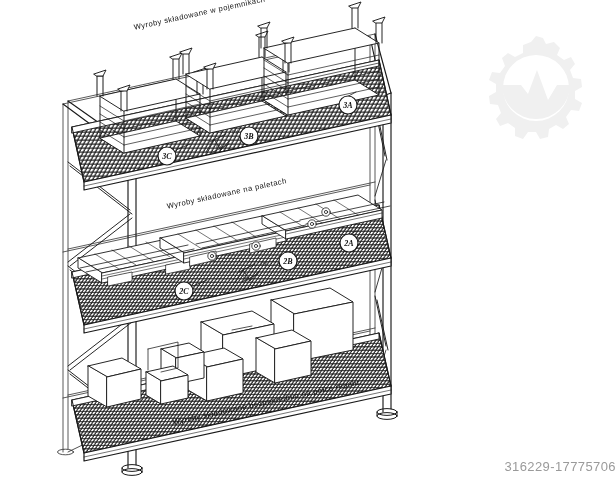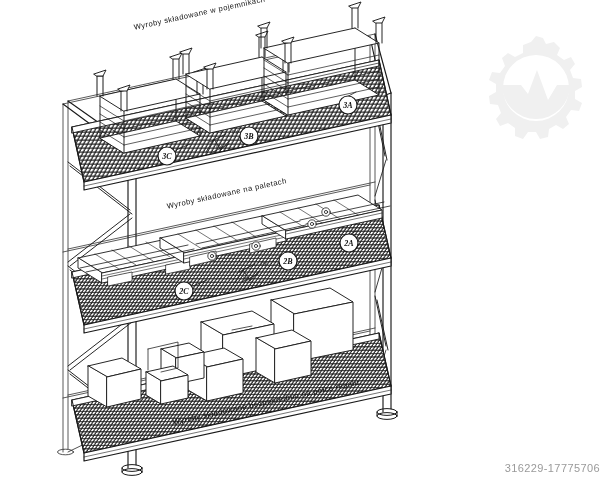--- a/index.html
+++ b/index.html
@@ -4,21 +4,21 @@
 <style>
   html,body{margin:0;padding:0;background:#ffffff;}
   body{width:616px;height:480px;overflow:hidden;
        font-family:"Liberation Sans",sans-serif;}
   #stage{position:relative;width:616px;height:480px;background:#ffffff;}
   #stage svg{position:absolute;left:0;top:0;}
   .lbl{position:absolute;white-space:nowrap;color:#111;
        font-family:"Liberation Sans",sans-serif;}
   .slant{font-size:7.6px;letter-spacing:.45px;font-weight:500;}
   .tiny{font-size:5.6px;font-style:italic;color:#333;}
-  #idcode{position:absolute;right:16px;bottom:6px;font-size:11px;
+  #idcode{position:absolute;right:0;bottom:6px;font-size:13px;
           color:#9a9a9a;letter-spacing:.4px;}
   .callout-t{font-size:8px;font-weight:700;font-style:italic;
              font-family:"Liberation Serif",serif;}
 </style>
 </head>
 <body>
 
 <div id="stage">
 
   <svg width="616" height="480">

